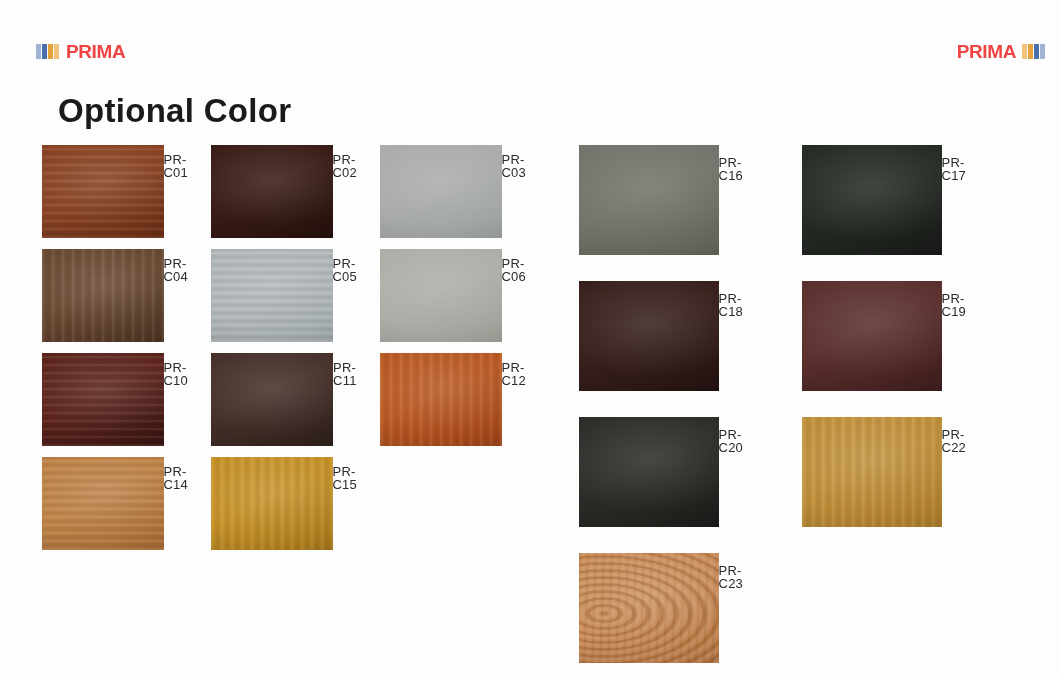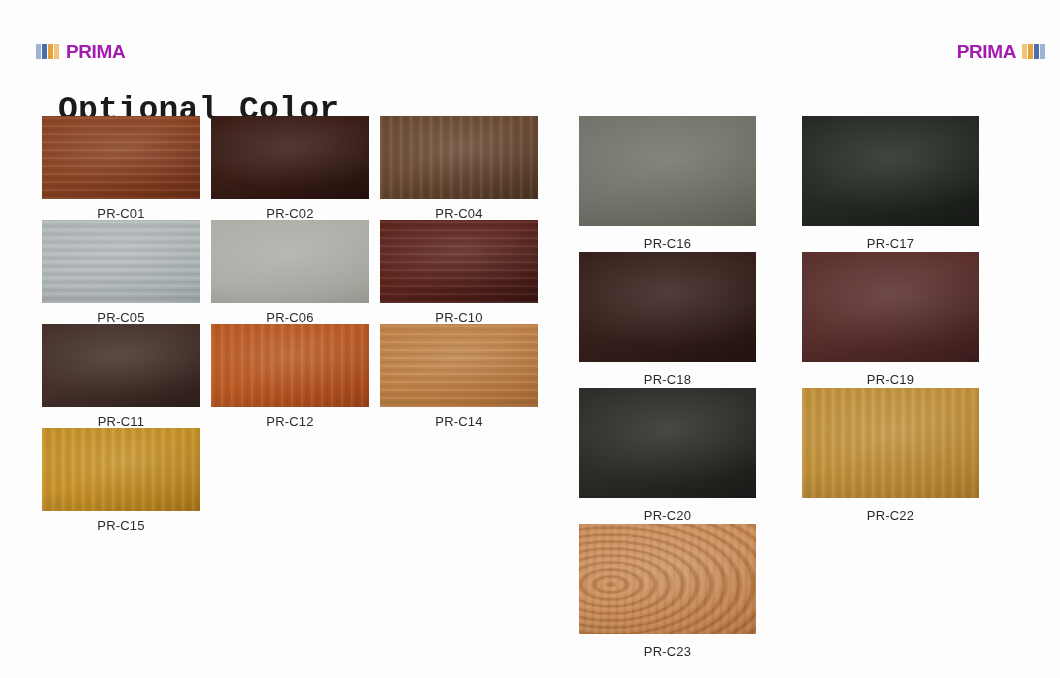--- a/index.html
+++ b/index.html
@@ -42,32 +42,32 @@
   .logo-bars i.b1 { background: #9fb4d4; }
   .logo-bars i.b2 { background: #4a6ea9; }
   .logo-bars i.b3 { background: #e8a23c; }
   .logo-bars i.b4 { background: #f2c37a; }
 
   .logo-word {
     font-family: "Liberation Sans", sans-serif;
     font-weight: bold;
     font-size: 19px;
     letter-spacing: -0.4px;
-    color: #a21caf;
+    color: #ef4444;
     line-height: 1;
   }
   .logo-left .logo-word  { margin-left: 6px; }
   .logo-right .logo-word { margin-right: 6px; }
 
   
   .page-title {
     position: absolute;
     left: 58px;
     top: 72px;
-    font-family: Liberation Mono, monospace;
+    font-family: Liberation Sans, sans-serif;
     font-weight: bold;
     font-size: 33px;
     color: #1a1a1a;
     letter-spacing: 0.3px;
     line-height: 1;
   }
 
   
   .grid {
     position: absolute;
@@ -85,22 +85,22 @@
     left: 579px;
     top: 116px;
     grid-template-columns: repeat(2, 177px);
     column-gap: 46px;
     row-gap: 0px;
     grid-auto-rows: 136px;
   }
 
   .swatch-cell {
     display: flex;
-    flex-direction: column;
-    align-items: center;
+    flex-direction: row;
+    margin-top: 29px;
   }
   .swatch {
     width: 100%;
     box-sizing: border-box;
     position: relative;
     overflow: hidden;
   }
   .grid-left .swatch  { height: 93px; }
   .grid-right .swatch { height: 110px; }
 
@@ -191,20 +191,24 @@
 <div class="grid grid-left">
     <div class="swatch-cell">
       <div class="swatch sheen grain-h" style="background: linear-gradient(155deg, rgb(140, 68, 36) 0%, rgb(140, 68, 36) 45%, rgb(109, 47, 22) 100%);"></div>
       <div class="swatch-label">PR-C01</div>
     </div>
     <div class="swatch-cell">
       <div class="swatch sheen" style="background: linear-gradient(155deg, rgb(58, 28, 22) 0%, rgb(58, 28, 22) 45%, rgb(36, 16, 12) 100%);"></div>
       <div class="swatch-label">PR-C02</div>
     </div>
     <div class="swatch-cell">
+      <div class="swatch sheen" style="background: linear-gradient(155deg, rgb(169, 172, 170) 0%, rgb(169, 172, 170) 45%, rgb(157, 161, 159) 100%);"></div>
+      <div class="swatch-label">PR-C03</div>
+    </div>
+    <div class="swatch-cell">
       <div class="swatch sheen grain-v" style="background: linear-gradient(155deg, rgb(107, 74, 51) 0%, rgb(107, 74, 51) 45%, rgb(78, 53, 36) 100%);"></div>
       <div class="swatch-label">PR-C04</div>
     </div>
     <div class="swatch-cell">
       <div class="swatch sheen grain-h" style="background: linear-gradient(155deg, rgb(179, 185, 187) 0%, rgb(179, 185, 187) 45%, rgb(165, 173, 176) 100%);"></div>
       <div class="swatch-label">PR-C05</div>
     </div>
     <div class="swatch-cell">
       <div class="swatch sheen" style="background: linear-gradient(155deg, rgb(173, 174, 168) 0%, rgb(173, 174, 168) 45%, rgb(160, 161, 153) 100%);"></div>
       <div class="swatch-label">PR-C06</div>

